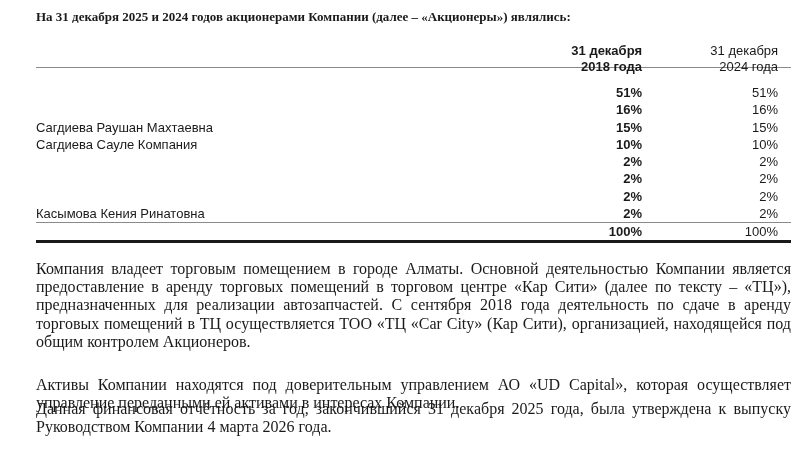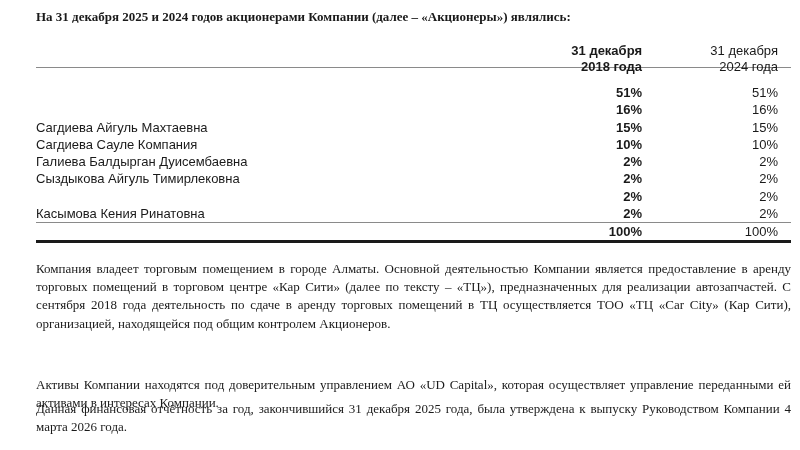--- a/index.html
+++ b/index.html
@@ -63,21 +63,21 @@
       line-height: 17px;
       border-bottom: 3px solid #1a1a1a;
     }
     .total .v1 { position: absolute; right: 149px; top: 0; font-weight: bold; }
     .total .v2 { position: absolute; right: 13px; top: 0; }
     .para {
       position: absolute;
       left: 36px;
       width: 755px;
       font-family: "Liberation Serif", serif;
-      font-size: 13px;
+      font-size: 16px;
       line-height: 18.2px;
       text-align: justify;
       text-align-last: left;
     }
     .p1 { top: 260px; }
     .p2 { top: 364px; margin-top: 12px; }
     .p3 { top: 400px; }
   </style>
 </head>
 <body>
@@ -98,36 +98,34 @@
   <div class="rows">
     <div class="row">
       <span class="v1">51%</span>
       <span class="v2">51%</span>
     </div>
     <div class="row">
       <span class="v1">16%</span>
       <span class="v2">16%</span>
     </div>
     <div class="row">
-      <span class="name">Сагдиева Айгуль Махтаевна</span>
+      <span class="name">Сагдиева Раушан Махтаевна</span>
       <span class="v1">15%</span>
       <span class="v2">15%</span>
     </div>
     <div class="row">
       <span class="name">Сагдиева Сауле Компания</span>
       <span class="v1">10%</span>
       <span class="v2">10%</span>
     </div>
     <div class="row">
-      <span class="name">Галиева Балдырган Дуисембаевна</span>
       <span class="v1">2%</span>
       <span class="v2">2%</span>
     </div>
     <div class="row">
-      <span class="name">Сыздыкова Айгуль Тимирлековна</span>
       <span class="v1">2%</span>
       <span class="v2">2%</span>
     </div>
     <div class="row">
       <span class="v1">2%</span>
       <span class="v2">2%</span>
     </div>
     <div class="row last">
       <span class="name">Касымова Кения Ринатовна</span>
       <span class="v1">2%</span>

